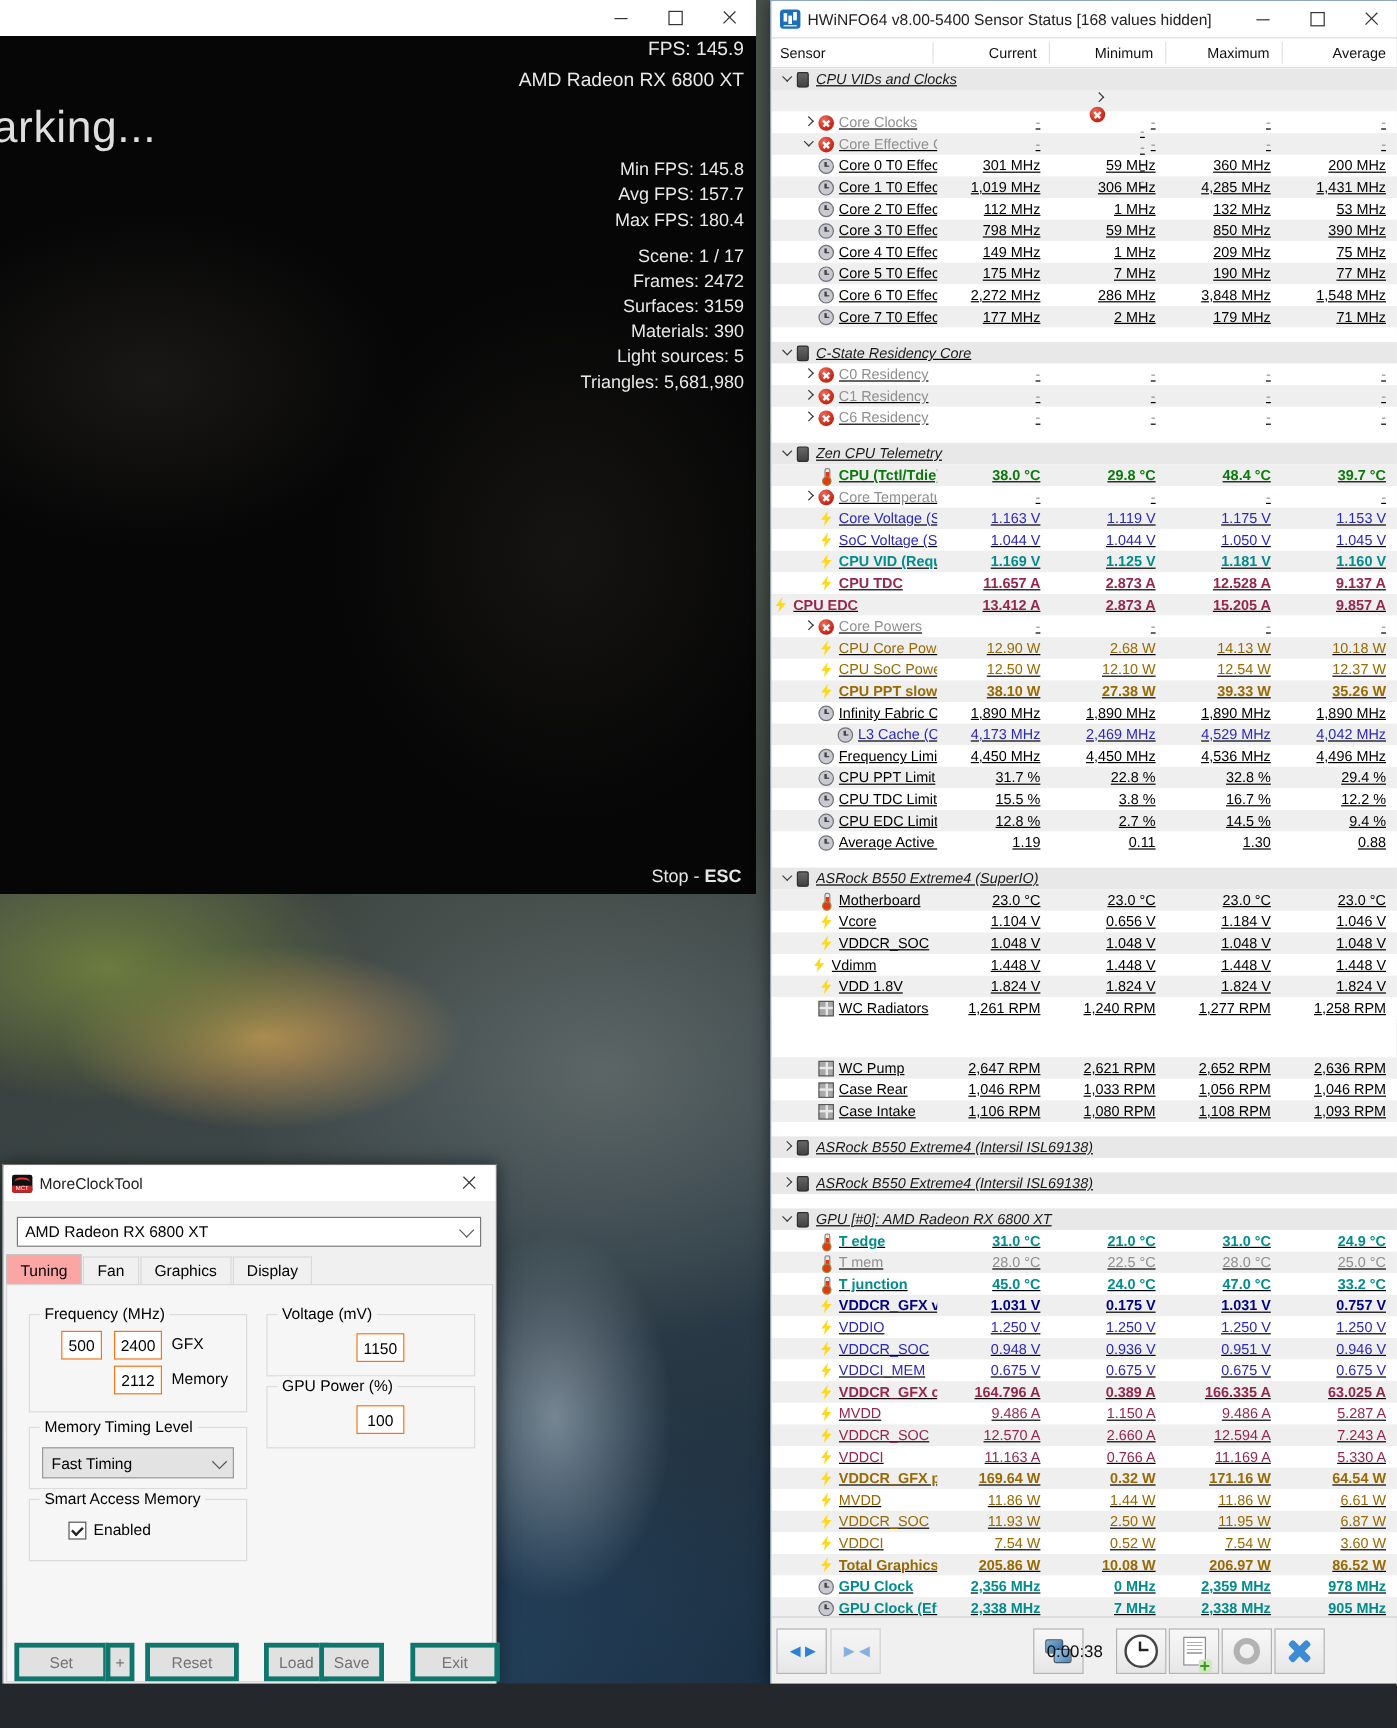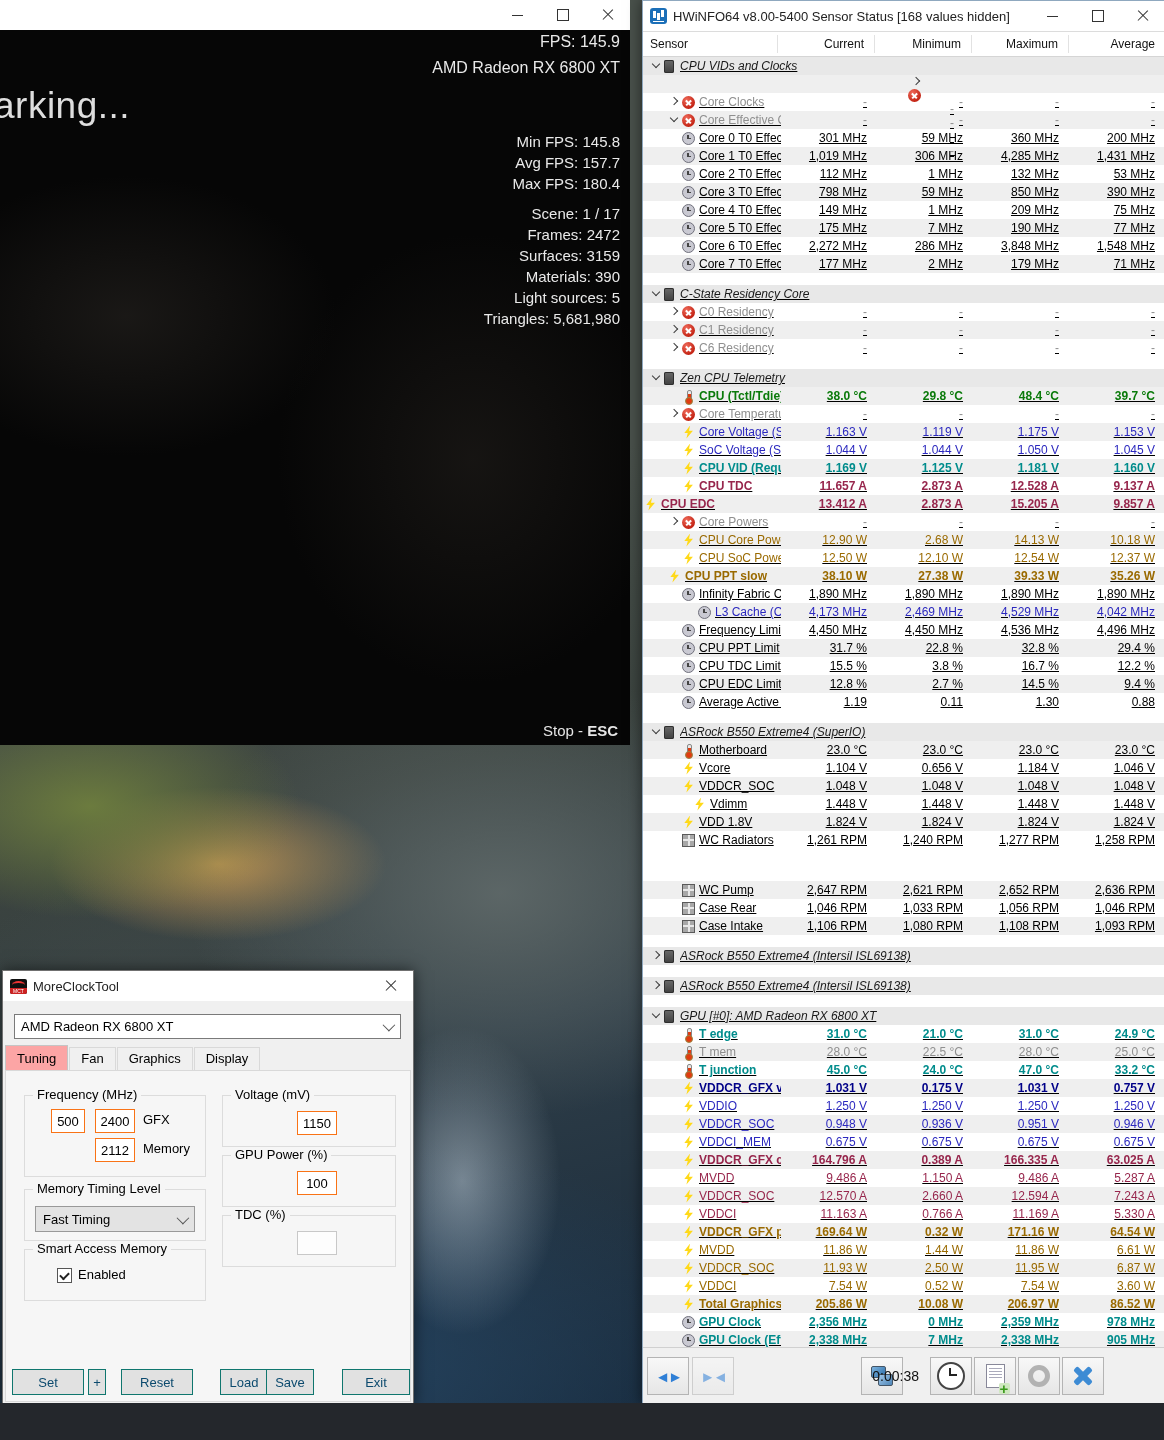--- a/index.html
+++ b/index.html
@@ -121,21 +121,21 @@
   .gbox{position:absolute;border:1px solid #dcdcdc;font-size:13px;color:#000;}
   .gbox .legend{position:absolute;top:-9px;left:8px;background:#f6f6f6;padding:0 4px;white-space:nowrap;}
   .tinput{position:absolute;height:22px;background:#fff;border:1px solid #f97316;font-size:13px;display:flex;align-items:center;justify-content:center;color:#000;}
   .tinput.empty{border-color:#c8c8c8;background:#fdfdfd;}
   .glabel{position:absolute;font-size:13px;color:#000;}
   .mct-dd{position:absolute;left:10px;top:16px;right:10px;height:24px;background:#e3e3e3;border:1px solid #999;display:flex;align-items:center;padding-left:7px;font-size:13px;}
   .cbx{position:absolute;left:32px;top:18px;width:13px;height:13px;background:#fff;border:1px solid #555;}
   .cbx::before{content:"";position:absolute;left:2px;top:3px;width:7px;height:4px;border-left:2px solid #222;border-bottom:2px solid #222;transform:rotate(-45deg);}
   .cbx-label{position:absolute;left:53px;top:17px;font-size:13px;}
   .mct-buttons{position:absolute;left:0;bottom:8px;width:100%;height:24px;}
-  .mbtn{position:absolute;height:24px;background:#e1e1e1;border:1px solid #0f766e;font-size:13px;display:flex;align-items:center;justify-content:center;color:#0c4a6e;}
+  .mbtn{position:absolute;height:24px;background:#e1e1e1;border:4px solid #0f766e;font-size:13px;display:flex;align-items:center;justify-content:center;color:#737373;}
   
   .bottom-strip{position:absolute;left:0;top:1403px;width:1164px;height:37px;background:#24272c;}
 </style>
 </head>
 <body>
 
 <div class="wallpaper"></div>
 
 <div class="win" id="bench">
   <div class="titlebar">
@@ -406,21 +406,21 @@
         <span class="v">10.18 W</span>
       </div>
       <div class="srow  olive" style="padding-left: 38px;">
         <span class="ico volt"></span>
         <span class="lab">CPU SoC Power (SVI2 TFN)</span>
         <span class="v">12.50 W</span>
         <span class="v">12.10 W</span>
         <span class="v">12.54 W</span>
         <span class="v">12.37 W</span>
       </div>
-      <div class="srow olive b alt" style="padding-left: 24px;">
+      <div class="srow olive b alt" style="padding-left: 38px;">
         <span class="ico volt"></span>
         <span class="lab">CPU PPT slow</span>
         <span class="v">38.10 W</span>
         <span class="v">27.38 W</span>
         <span class="v">39.33 W</span>
         <span class="v">35.26 W</span>
       </div>
       <div class="srow  " style="padding-left: 38px;">
         <span class="ico clock"></span>
         <span class="lab">Infinity Fabric Clock (FCLK)</span>
@@ -500,21 +500,21 @@
         <span class="v">1.046 V</span>
       </div>
       <div class="srow alt" style="padding-left: 38px;">
         <span class="ico volt"></span>
         <span class="lab">VDDCR_SOC</span>
         <span class="v">1.048 V</span>
         <span class="v">1.048 V</span>
         <span class="v">1.048 V</span>
         <span class="v">1.048 V</span>
       </div>
-      <div class="srow  " style="padding-left: 49px;">
+      <div class="srow  " style="padding-left: 32px;">
         <span class="ico volt"></span>
         <span class="lab">Vdimm</span>
         <span class="v">1.448 V</span>
         <span class="v">1.448 V</span>
         <span class="v">1.448 V</span>
         <span class="v">1.448 V</span>
       </div>
       <div class="srow alt" style="padding-left: 38px;">
         <span class="ico volt"></span>
         <span class="lab">VDD 1.8V</span>
@@ -803,24 +803,20 @@
         <span class="cbx-label">Enabled</span>
       </div>
       <div class="gbox" style="left:216px;top:24px;width:172px;height:50px">
         <span class="legend">Voltage (mV)</span>
         <div class="tinput" style="left:74px;top:15px;width:38px">1150</div>
       </div>
       <div class="gbox" style="left:216px;top:84px;width:172px;height:50px">
         <span class="legend">GPU Power (%)</span>
         <div class="tinput" style="left:74px;top:15px;width:38px">100</div>
       </div>
-      <div class="gbox" style="left:216px;top:144px;width:172px;height:50px">
-        <span class="legend">TDC (%)</span>
-        <div class="tinput empty" style="left:74px;top:15px;width:38px"></div>
-      </div>
       <div class="mct-buttons">
         <div class="mbtn" style="left:6px;width:70px">Set</div>
         <div class="mbtn" style="left:82px;width:16px">+</div>
         <div class="mbtn" style="left:115px;width:70px">Reset</div>
         <div class="mbtn" style="left:214px;width:46px">Load</div>
         <div class="mbtn" style="left:260px;width:46px">Save</div>
         <div class="mbtn" style="left:336px;width:66px">Exit</div>
       </div>
     </div>
   </div>

